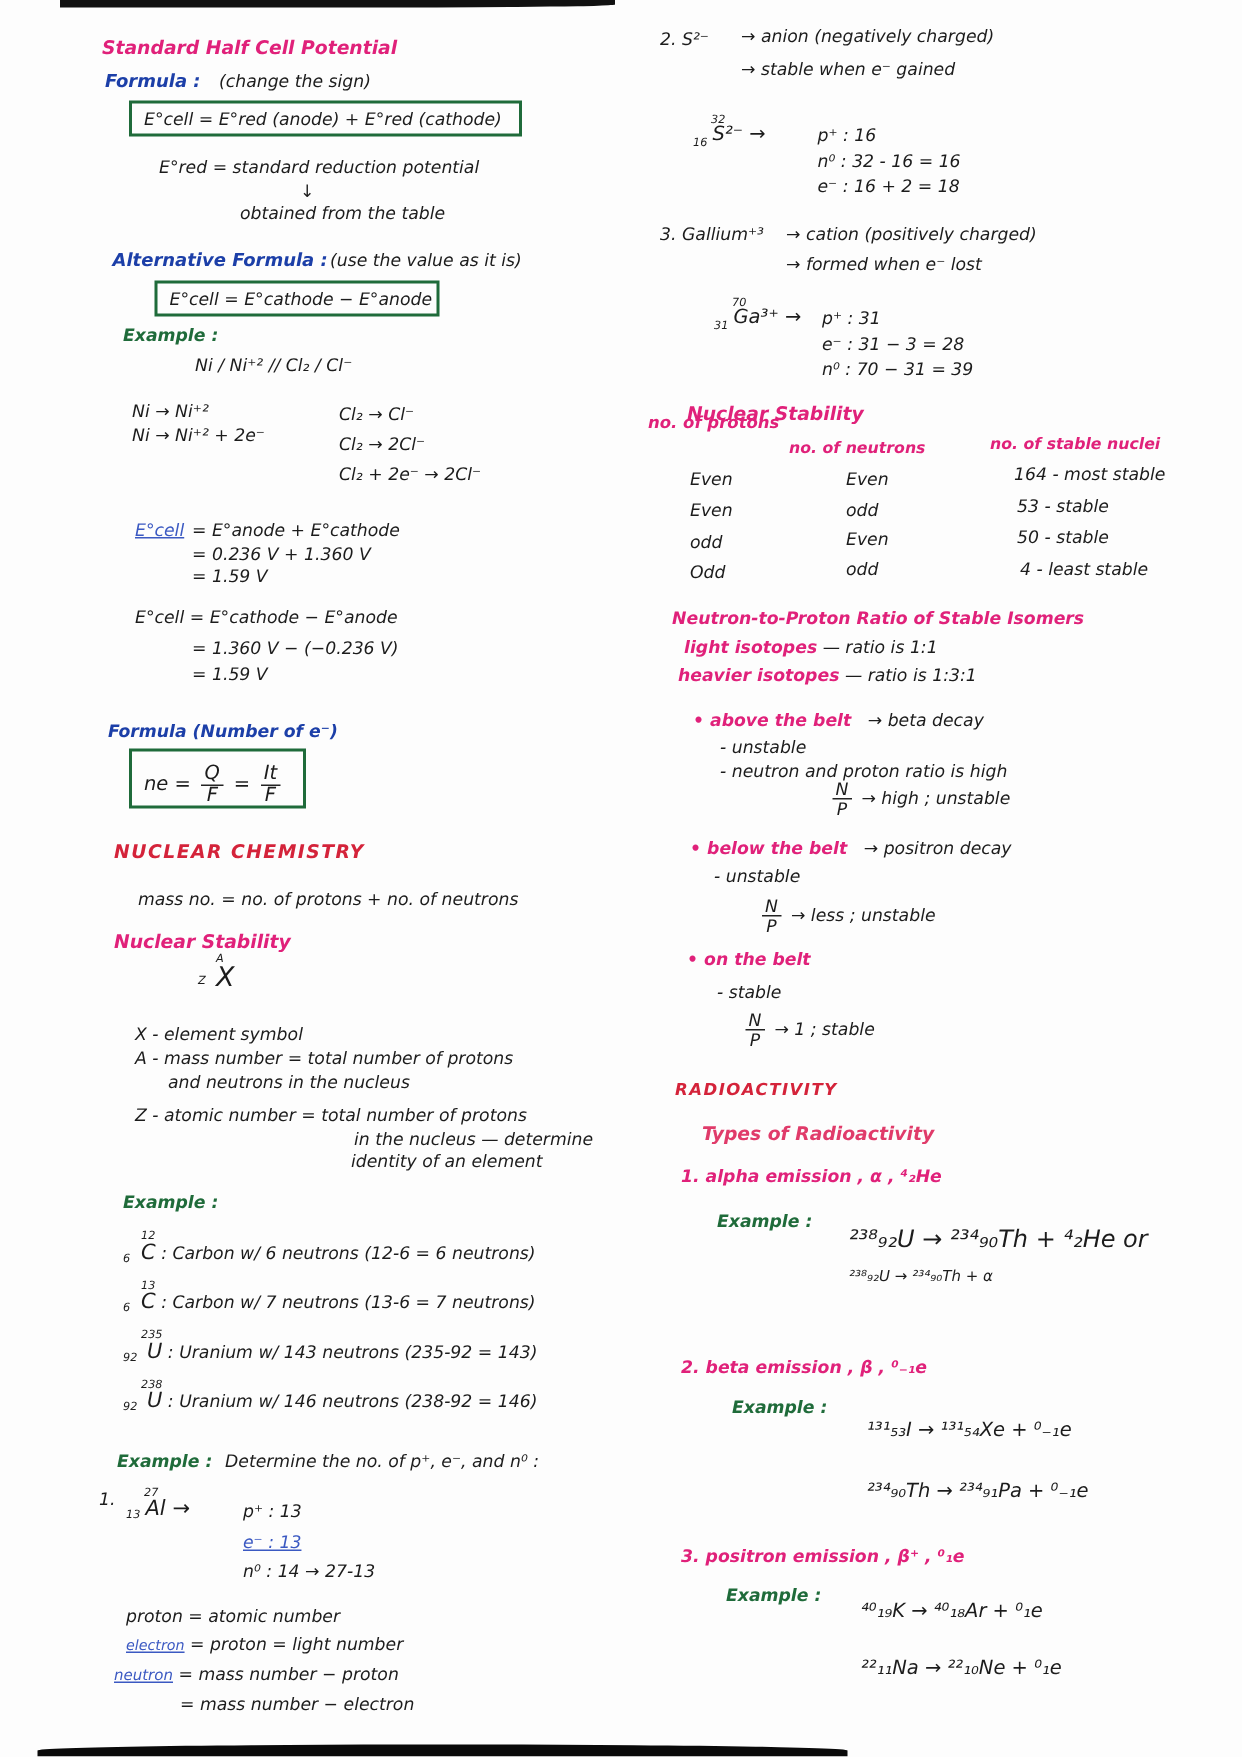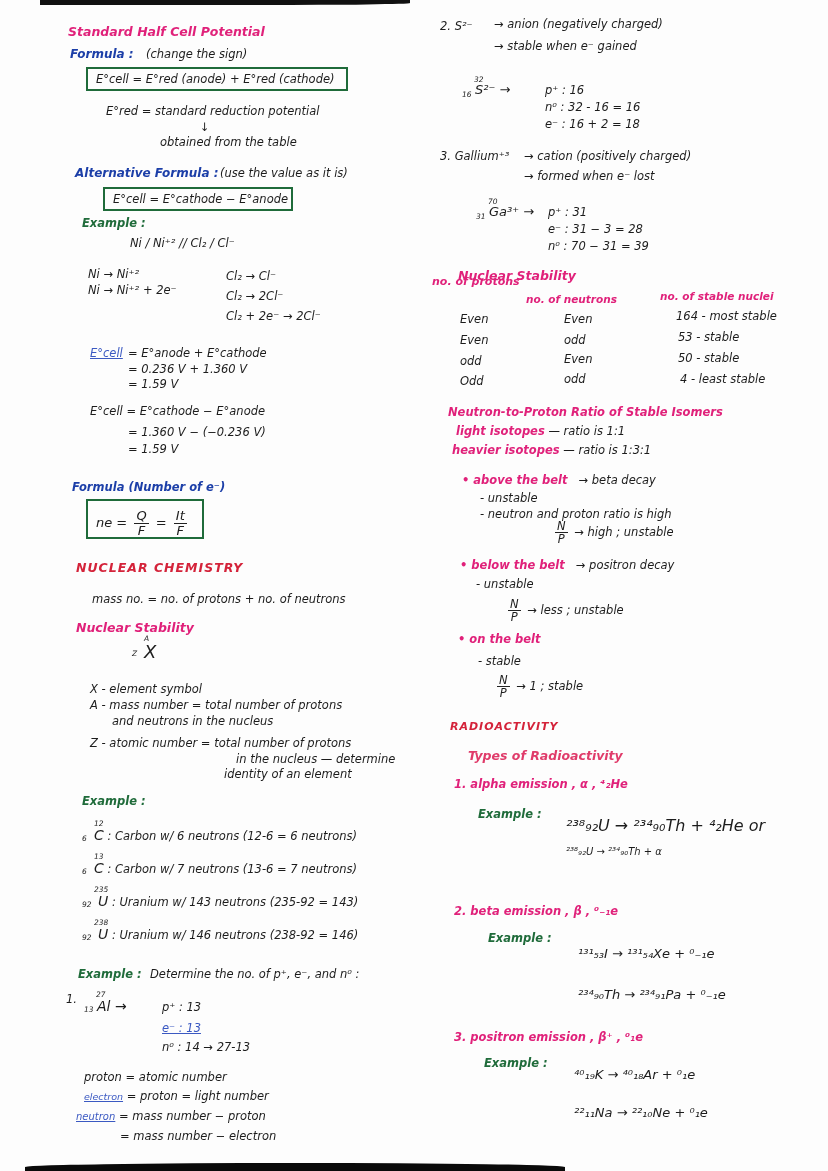--- a/index.html
+++ b/index.html
@@ -76,21 +76,21 @@
 <div class="t pink" style="left:76px;top:621px;font-size:12.5px">Nuclear Stability</div>
 <div class="t" style="left:132px;top:642px;font-size:18px">
   <span class="iso"><span class="a">A</span><span class="z">Z</span><span>X</span></span>
 </div>
 
 <div class="t" style="left:90px;top:683px">X - element symbol</div>
 <div class="t" style="left:90px;top:699px">A - mass number = total number of protons</div>
 <div class="t" style="left:112px;top:715px">and neutrons in the nucleus</div>
 <div class="t" style="left:90px;top:737px">Z - atomic number = total number of protons</div>
 <div class="t" style="left:236px;top:753px">in the nucleus — determine</div>
-<div class="t" style="left:224px;top:768px">identity of an element</div>
+<div class="t" style="left:234px;top:768px">identity of an element</div>
 
 <div class="t green" style="left:82px;top:795px">Example :</div>
 <div class="t" style="left:82px;top:827px"><span class="iso" style="font-size:14px"><span class="a">12</span><span class="z">6</span><span>C</span></span> <span>: Carbon w/ 6 neutrons (12-6 = 6 neutrons)</span></div>
 <div class="t" style="left:82px;top:860px"><span class="iso" style="font-size:14px"><span class="a">13</span><span class="z">6</span><span>C</span></span> <span>: Carbon w/ 7 neutrons (13-6 = 7 neutrons)</span></div>
 <div class="t" style="left:82px;top:893px"><span class="iso" style="font-size:14px;padding-left:16px"><span class="a">235</span><span class="z">92</span><span>U</span></span> <span>: Uranium w/ 143 neutrons (235-92 = 143)</span></div>
 <div class="t" style="left:82px;top:926px"><span class="iso" style="font-size:14px;padding-left:16px"><span class="a">238</span><span class="z">92</span><span>U</span></span> <span>: Uranium w/ 146 neutrons (238-92 = 146)</span></div>
 
 <div class="t green" style="left:78px;top:968px">Example :</div>
 <div class="t" style="left:150px;top:968px">Determine the no. of p⁺, e⁻, and n⁰ :</div>
 <div class="t" style="left:66px;top:993px">1.</div>

